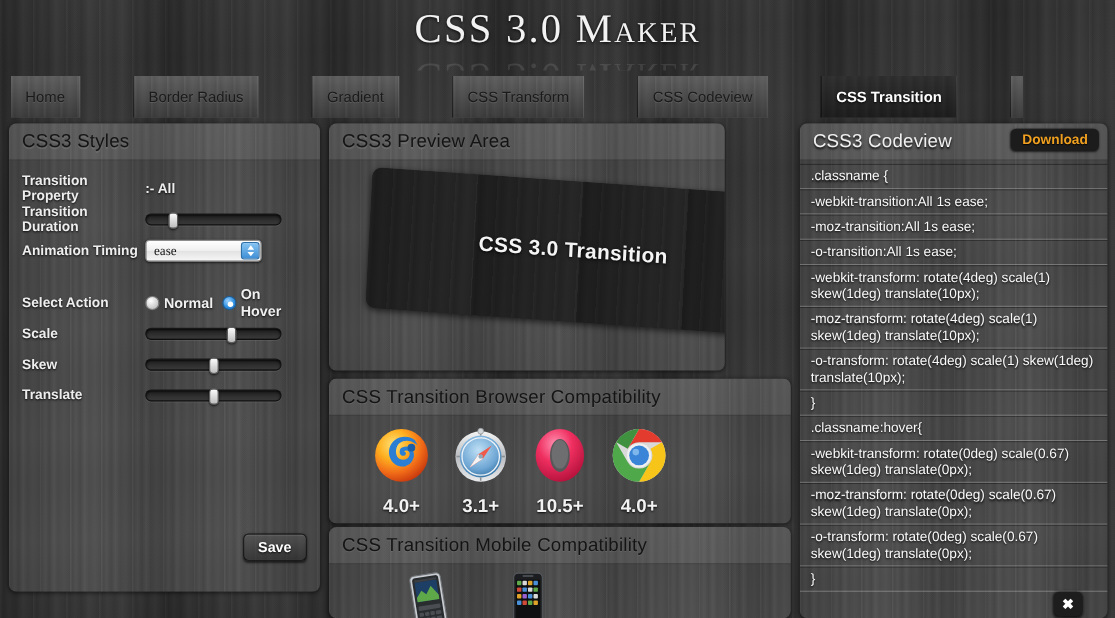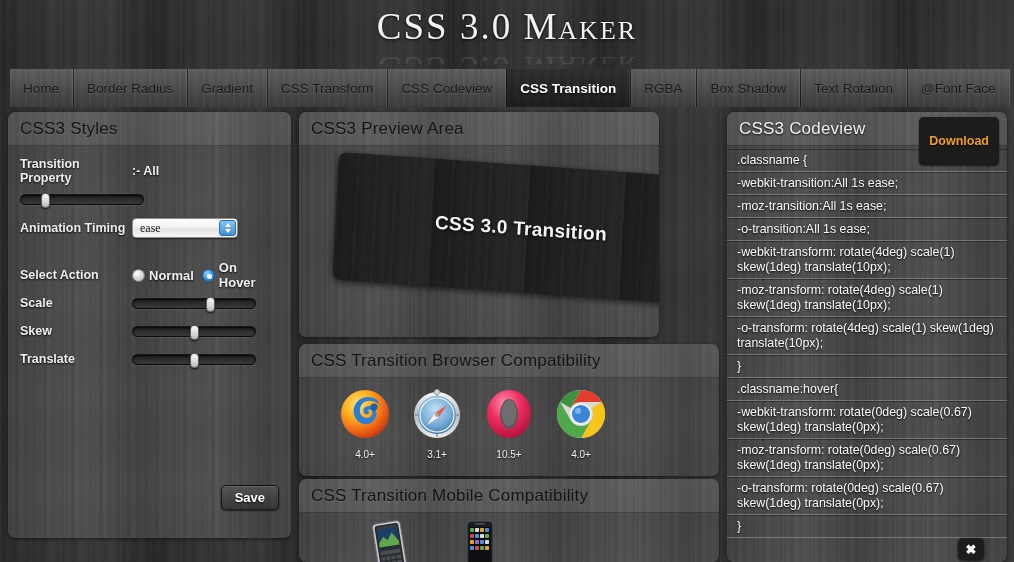--- a/index.html
+++ b/index.html
@@ -94,25 +94,26 @@
     transform: scaleY(-1);
     -webkit-transform: scaleY(-1);
     pointer-events: none;
   }
 
   
   #nav {
     position: absolute;
     left: 10px;
     top: 69px;
-    width: 1004px;
+    width: 920px;
     height: 38px;
     display: flex;
     align-items: stretch;
     overflow: hidden;
+    gap: 48px;
   }
   .tab {
     position: relative;
     display: flex;
     align-items: center;
     justify-content: center;
     padding: 0 13px;
     font-size: 13.5px;
     color: #1a1a1a;
     text-shadow: 0 1px 0 rgba(255,255,255,0.10);
@@ -357,22 +358,22 @@
     padding: 10px 0 0 30px;
   }
   .browser-item {
     width: 72px;
     display: flex;
     flex-direction: column;
     align-items: center;
   }
   .browser-ver {
     margin-top: 5px;
-    font-size: 10px;
-    font-weight: normal;
+    font-size: 17px;
+    font-weight: bold;
     color: #f2f2f2;
     text-shadow: 0 1px 2px rgba(0,0,0,0.95);
   }
 
   
   #mobile-panel {
     left: 299px; top: 479px;
     width: 420px; height: 83px;
   }
   #mobile-body {
@@ -385,21 +386,21 @@
 
   
   #code-panel {
     left: 727px; top: 112px;
     width: 280px; height: 450px;
   }
   #download-button {
     position: absolute;
     right: 8px;
     top: 5px;
-    padding: 17px 10px;
+    padding: 3px 10px;
     border-radius: 5px;
     background: #1c1c1c;
     color: #f0a020;
     font-size: 12.5px;
     font-weight: bold;
     text-shadow: 0 1px 1px rgba(0,0,0,0.9);
     box-shadow: 0 1px 2px rgba(0,0,0,0.7);
     cursor: pointer;
   }
   #code-list {
@@ -463,20 +464,21 @@
     <span class="panel-head-title">CSS3 Styles</span>
   </div>
   <div id="styles-body">
 
     <div class="row">
       <span class="row-label">Transition Property</span>
       <span class="row-value">:-  All</span>
     </div>
 
     <div class="row">
+      <span class="row-label">Transition Duration</span>
       <div class="slider">
         <div class="knob" id="knob-duration" style="left: 20%;"></div>
       </div>
     </div>
 
     <div class="row" style="height:24px;">
       <span class="row-label">Animation Timing</span>
       <div class="select-wrap">
         <span class="select-text">ease</span>
         <span class="select-btn">

